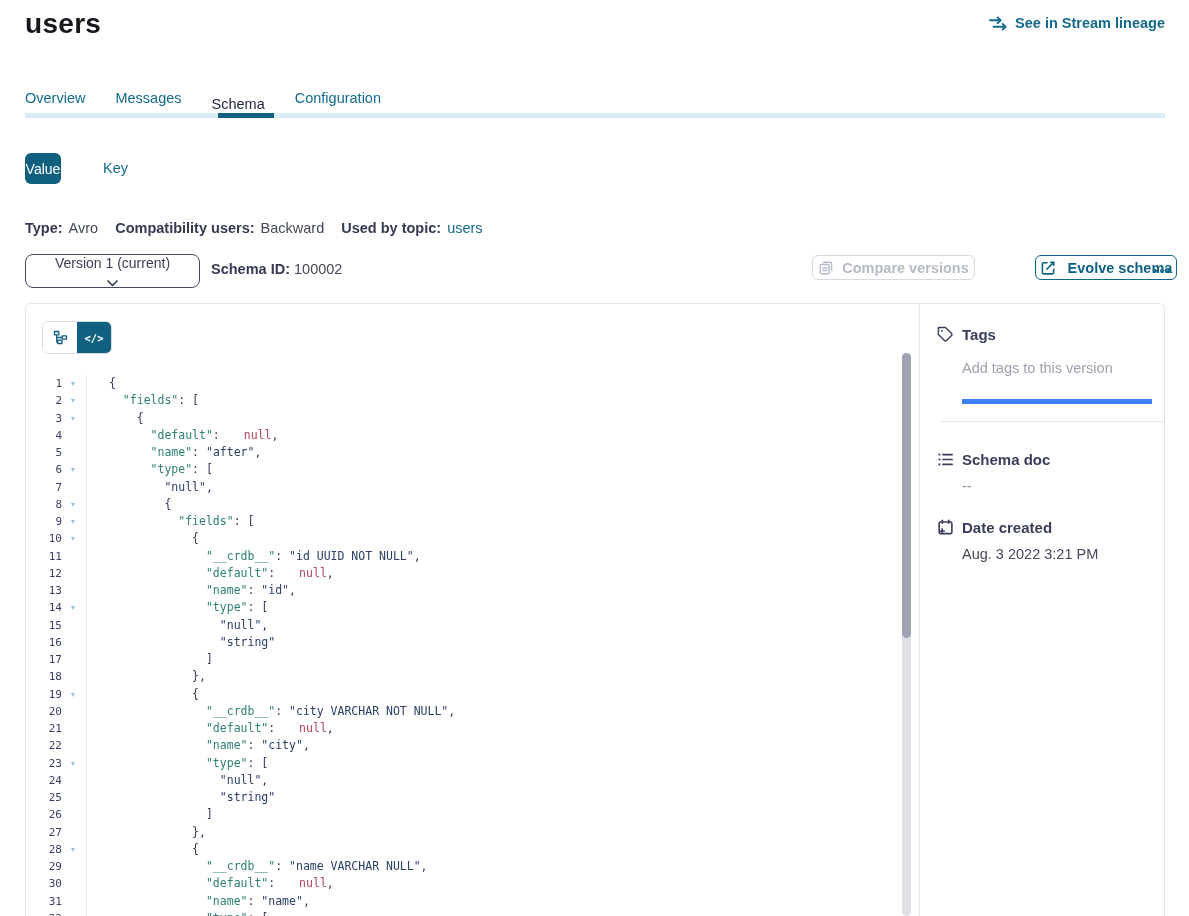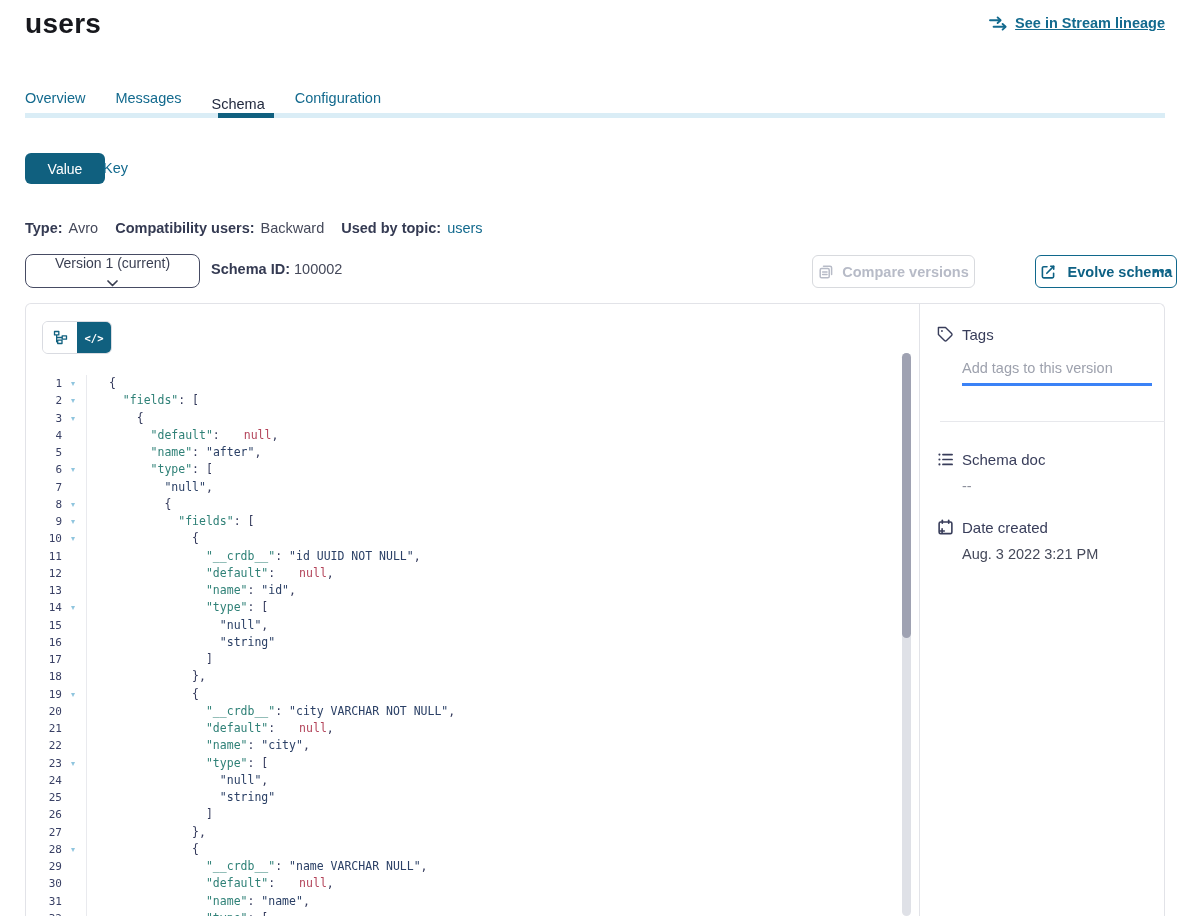--- a/index.html
+++ b/index.html
@@ -3,48 +3,48 @@
 <meta charset="utf-8">
 <style>
   * { margin:0; padding:0; box-sizing:border-box; }
   html,body { width:1189px; height:916px; background:#ffffff; overflow:hidden;
     font-family:"Liberation Sans", sans-serif; }
   .abs { position:absolute; }
 
   
   .page-title { left:25px; top:8px; font-size:28px; font-weight:700; color:#17181d; letter-spacing:.3px; }
   .lineage-link { right:24px; top:15px; display:flex; align-items:center; gap:7px;
-    color:#136a8e; font-size:14.5px; font-weight:600; cursor:pointer;text-decoration:underline; }
+    color:#136a8e; font-size:14.5px; font-weight:600; cursor:pointer; }
 
   
   .tabs { left:25px; top:90px; display:flex; gap:30px; font-size:14.5px; }
   .tab { color:#136a8e; cursor:pointer; padding-bottom:8px; }
   .tab.active { color:#222a3f; font-weight:500;margin-top:6px; }
   .tabbar { left:25px; top:113px; width:1140px; height:5px; background:#daedf6; }
   .tabbar .seg { position:absolute; left:193px; top:0; width:56px; height:5px; background:#10607f; }
 
   
-  .vk-btn { left:25px; top:153px; width:80px; height:31px; background:#10607f; color:#fff;
+  .vk-btn { left:25px; top:153px; width:36px; height:31px; background:#10607f; color:#fff;
     border:none; border-radius:6px; font-size:14px; font-family:inherit; cursor:pointer; }
   .key-link { left:103px; top:160px; color:#136a8e; font-size:14.5px; cursor:pointer; }
 
   
   .meta { left:25px; top:220px; display:flex; gap:17px; font-size:14.5px; color:#45495a; align-items:baseline; }
   .meta b { color:#343a52; font-weight:700; }
   .meta .grp { display:flex; gap:6px; }
   .link { color:#136a8e; cursor:pointer; }
 
   
   .version-select { left:25px; top:254px; width:175px; height:34px; border:1px solid #464b63;
     border-radius:8px; display:flex; align-items:center; padding:0 12px; gap:8px;
     font-size:14px; color:#3a3f52; cursor:pointer; background:#fff;flex-direction:column; }
   .version-select .lbl { flex:1; }
   .schema-id { left:211px; top:261px; font-size:14.5px; color:#45495a; }
   .schema-id b { color:#343a52; }
-  .btn { height:33px; border-radius:6px; background:#fff; display:flex; align-items:center;
+  .btn { height:25px; border-radius:6px; background:#fff; display:flex; align-items:center;
     justify-content:center; gap:8px; font-size:14.5px; font-weight:600; font-family:inherit; cursor:pointer; }
   .btn-compare { left:812px; top:255px; width:163px; border:1px solid #d8dade; color:#b7bbc7; cursor:default; }
   .btn-evolve { left:1035px; top:255px; width:142px; border:1px solid #10688c; color:#0e6184;gap:12px; }
   .more-btn { left:1146px; top:254px; width:32px; height:33px; display:flex; align-items:center;
     justify-content:center; gap:3px; cursor:pointer; background:none; border:none; }
   .more-btn i { width:4px; height:4px; border-radius:50%; background:#10688c; }
 
   
   .panel { left:25px; top:303px; width:1140px; height:613px; border:1px solid #e2e3e8;
     border-bottom:none; border-radius:6px 6px 0 0; background:#fff; }
@@ -73,25 +73,25 @@
   .tk-s { color:#2b4066; }
   .tk-u { color:#b3445a;padding-left:17px; }
 
   .scroll-track { position:absolute; left:876px; top:49px; bottom:0; width:9px;
     background:#dfe1e7; border-radius:5px; }
   .scroll-thumb { position:absolute; left:0; top:0; width:9px; height:285px;
     background:#9fa2b2; border-radius:5px; cursor:pointer; }
 
   
   .sidebar { position:absolute; left:894px; top:0; width:246px; }
-  .sb-head { display:flex; align-items:center; gap:8px; color:#383d5a; font-size:15px; font-weight:400; }
+  .sb-head { display:flex; align-items:center; gap:8px; color:#383d5a; font-size:15px; font-weight:700; }
   .sb-head svg { flex:none; }
   .tags-head { position:absolute; left:17px; top:22px; }
   .tags-input { position:absolute; left:42px; top:53px; width:190px; border:none;
-    border-bottom:3px solid #3b82f6; font-size:14.5px; color:#45495a; padding:3px 0 7px 0;
+    border-bottom:5px solid #3b82f6; font-size:14.5px; color:#45495a; padding:3px 0 23px 0;
     font-family:inherit; outline:none; background:transparent; }
   .tags-input::placeholder { color:#9da1ad; }
   .sb-divider { position:absolute; left:20px; right:1px; top:117px; height:1px; background:#e7e8ec; }
   .doc-head { position:absolute; left:17px; top:147px; }
   .doc-value { position:absolute; left:42px; top:174px; font-size:14.5px; color:#8d909c; }
   .date-head { position:absolute; left:17px; top:215px; }
   .date-value { position:absolute; left:42px; top:242px; font-size:14.5px; color:#45495a; }
 </style>
 </head>
 <body>

